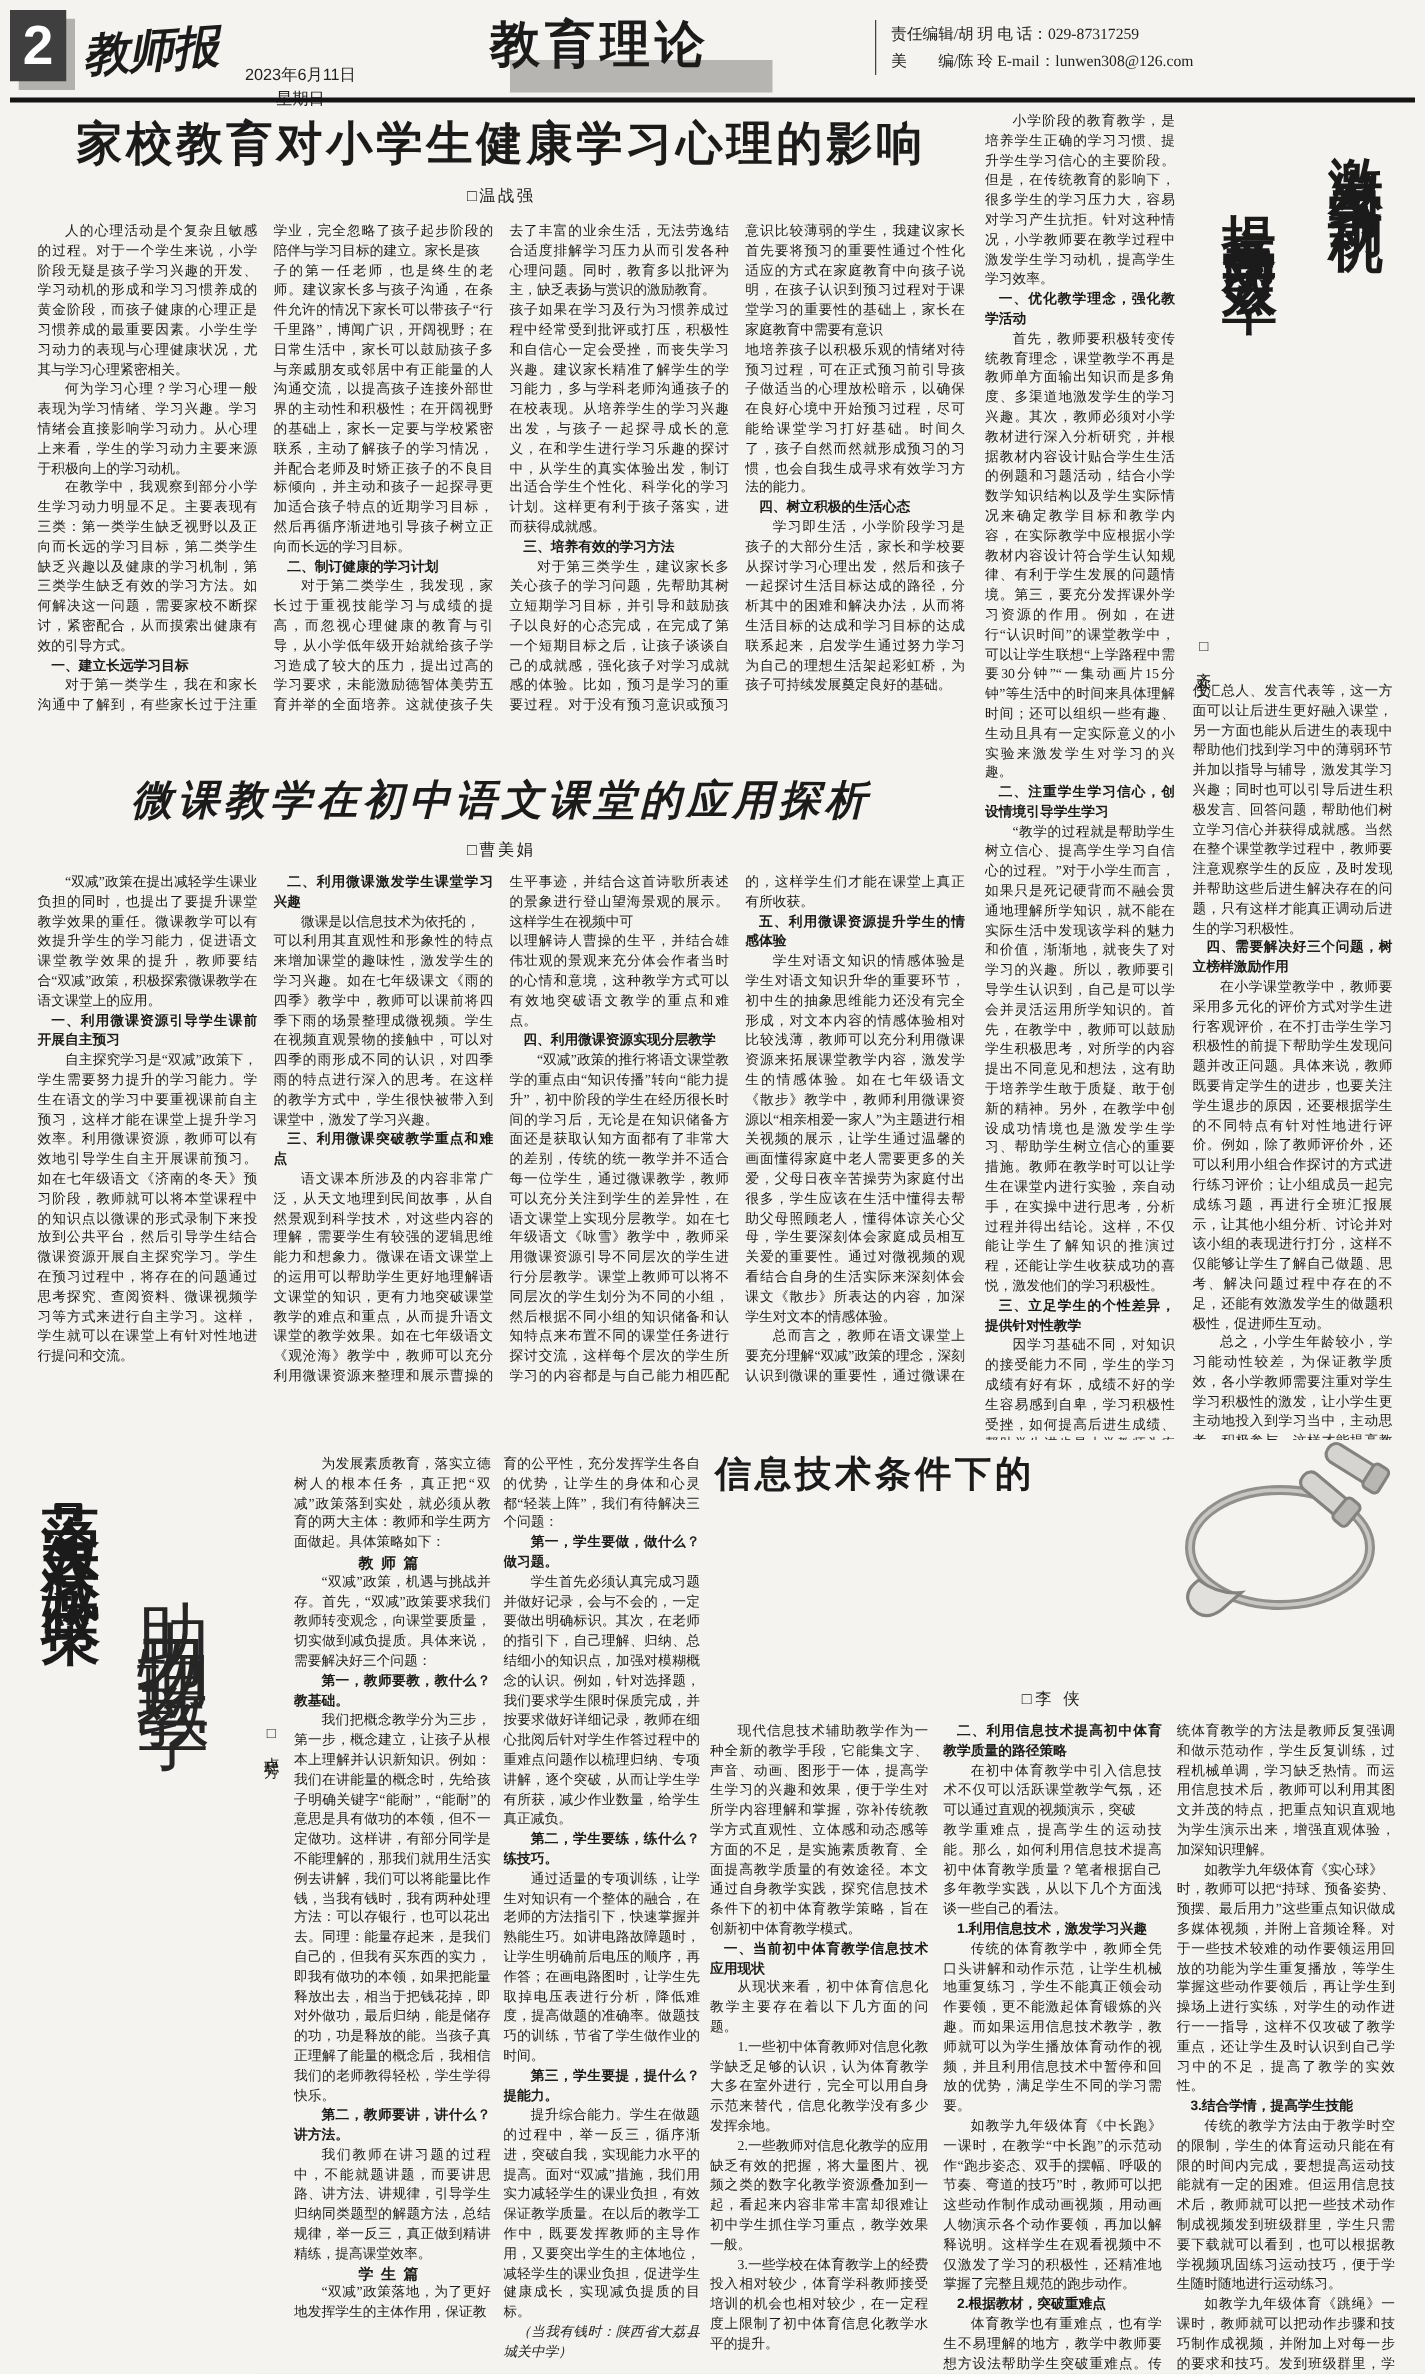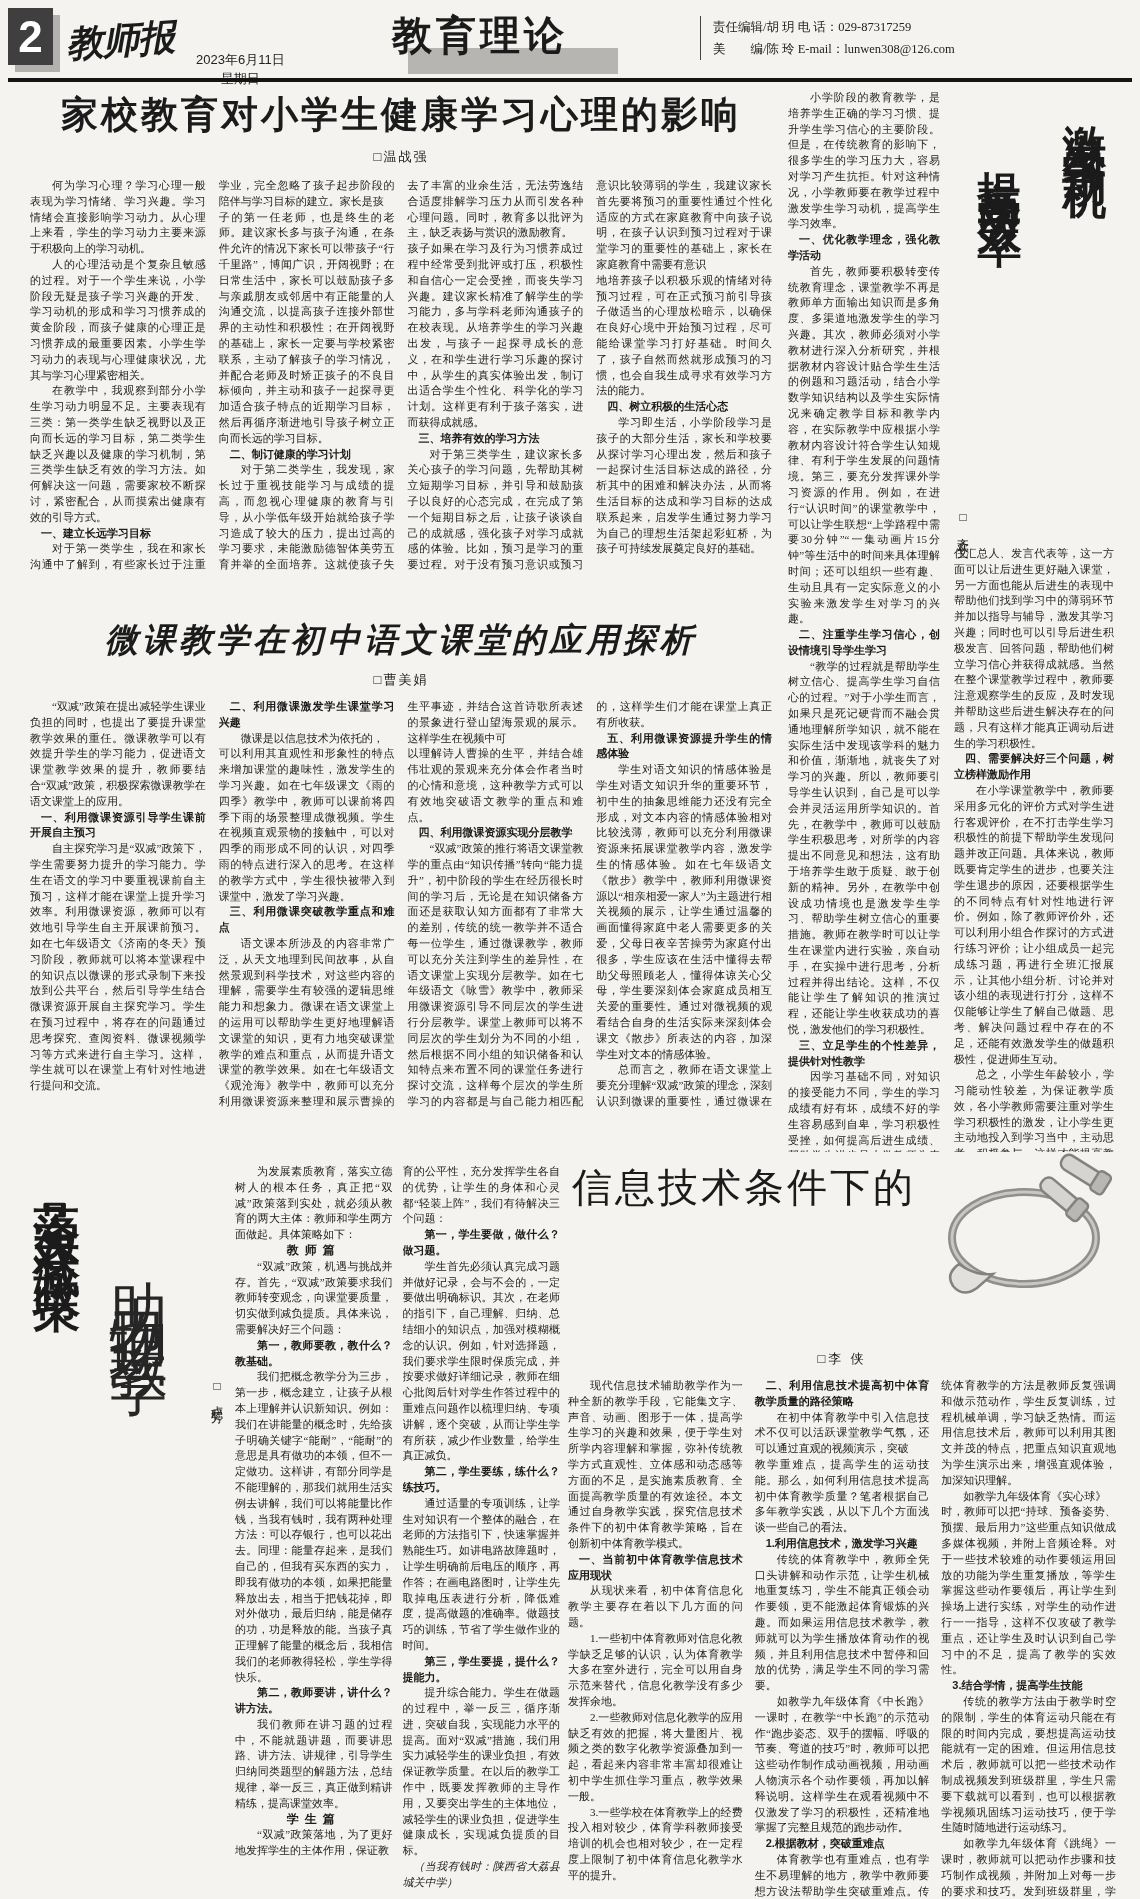--- a/index.html
+++ b/index.html
@@ -63,21 +63,21 @@
   .sj-t1{width:64px;font-size:47px;font-weight:bold;letter-spacing:12px;
          font-family:"Liberation Sans",sans-serif;}
   .sj-t2wrap{width:92px;padding-top:70px;}
   .sj-t2{font-size:58px;letter-spacing:16px;color:#262626;font-family:"Liberation Serif",serif;}
   .sj-byline{width:26px;padding-top:215px;font-size:12px;letter-spacing:3px;}
   .sj-col{width:160px;height:726px;overflow:hidden;}
 
   
   .art-ty{position:absolute;left:568px;top:1160px;width:548px;}
   .ty-head{position:relative;height:186px;}
-  .ty-t1{font-family:"Liberation Sans",sans-serif;font-weight:normal;font-size:40px;letter-spacing:3px;margin-left:4px;}
+  .ty-t1{font-family:"Liberation Sans",sans-serif;font-weight:bold;font-size:29px;letter-spacing:3px;margin-left:4px;}
   .ty-t2{font-family:"Liberation Sans",sans-serif;font-weight:bold;font-size:44px;letter-spacing:3px;
          color:#b1afab;margin-left:56px;margin-top:4px;}
   .ty-whistle{position:absolute;right:-8px;top:-14px;}
   .ty-byline{text-align:center;font-size:13px;letter-spacing:3px;margin-top:4px;}
   .ty-cols{margin-top:10px;height:528px;column-count:3;column-gap:12px;overflow:hidden;}
 </style>
 </head>
 <body>
 
 <div class="page">
@@ -99,22 +99,22 @@
       <div>美　　编/陈 玲 E-mail：lunwen308@126.com</div>
     </div>
     <div class="hrule"></div>
   </div>
 
   <div class="art-main">
     <div class="main-title">家校教育对小学生健康学习心理的影响</div>
     <div class="byline">□温战强</div>
     <div class="cols4 coltext">
       <div>
+          <p class="para">人的心理活动是个复杂且敏感的过程。对于一个学生来说，小学阶段无疑是孩子学习兴趣的开发、学习动机的形成和学习习惯养成的黄金阶段，而孩子健康的心理正是习惯养成的最重要因素。小学生学习动力的表现与心理健康状况，尤其与学习心理紧密相关。</p>
           <p class="para">何为学习心理？学习心理一般表现为学习情绪、学习兴趣。学习情绪会直接影响学习动力。从心理上来看，学生的学习动力主要来源于积极向上的学习动机。</p>
-          <p class="para">人的心理活动是个复杂且敏感的过程。对于一个学生来说，小学阶段无疑是孩子学习兴趣的开发、学习动机的形成和学习习惯养成的黄金阶段，而孩子健康的心理正是习惯养成的最重要因素。小学生学习动力的表现与心理健康状况，尤其与学习心理紧密相关。</p>
           <p class="para">在教学中，我观察到部分小学生学习动力明显不足。主要表现有三类：第一类学生缺乏视野以及正向而长远的学习目标，第二类学生缺乏兴趣以及健康的学习机制，第三类学生缺乏有效的学习方法。如何解决这一问题，需要家校不断探讨，紧密配合，从而摸索出健康有效的引导方式。</p>
           <p class="subhead">一、建立长远学习目标</p>
           <p class="para">对于第一类学生，我在和家长沟通中了解到，有些家长过于注重学业，完全忽略了孩子起步阶段的陪伴与学习目标的建立。家长是孩</p>
         </div>
       <div>
           <p class="para cont">子的第一任老师，也是终生的老师。建议家长多与孩子沟通，在条件允许的情况下家长可以带孩子“行千里路”，博闻广识，开阔视野；在日常生活中，家长可以鼓励孩子多与亲戚朋友或邻居中有正能量的人沟通交流，以提高孩子连接外部世界的主动性和积极性；在开阔视野的基础上，家长一定要与学校紧密联系，主动了解孩子的学习情况，并配合老师及时矫正孩子的不良目标倾向，并主动和孩子一起探寻更加适合孩子特点的近期学习目标，然后再循序渐进地引导孩子树立正向而长远的学习目标。</p>
           <p class="subhead">二、制订健康的学习计划</p>
           <p class="para">对于第二类学生，我发现，家长过于重视技能学习与成绩的提高，而忽视心理健康的教育与引导，从小学低年级开始就给孩子学习造成了较大的压力，提出过高的学习要求，未能激励德智体美劳五育并举的全面培养。这就使孩子失去了丰富的业余生活，无法劳逸结合适度排解学习压力从而引发各种心理问题。同时，教育多以批评为主，缺乏表扬与赏识的激励教育。</p>
         </div>
       <div>

